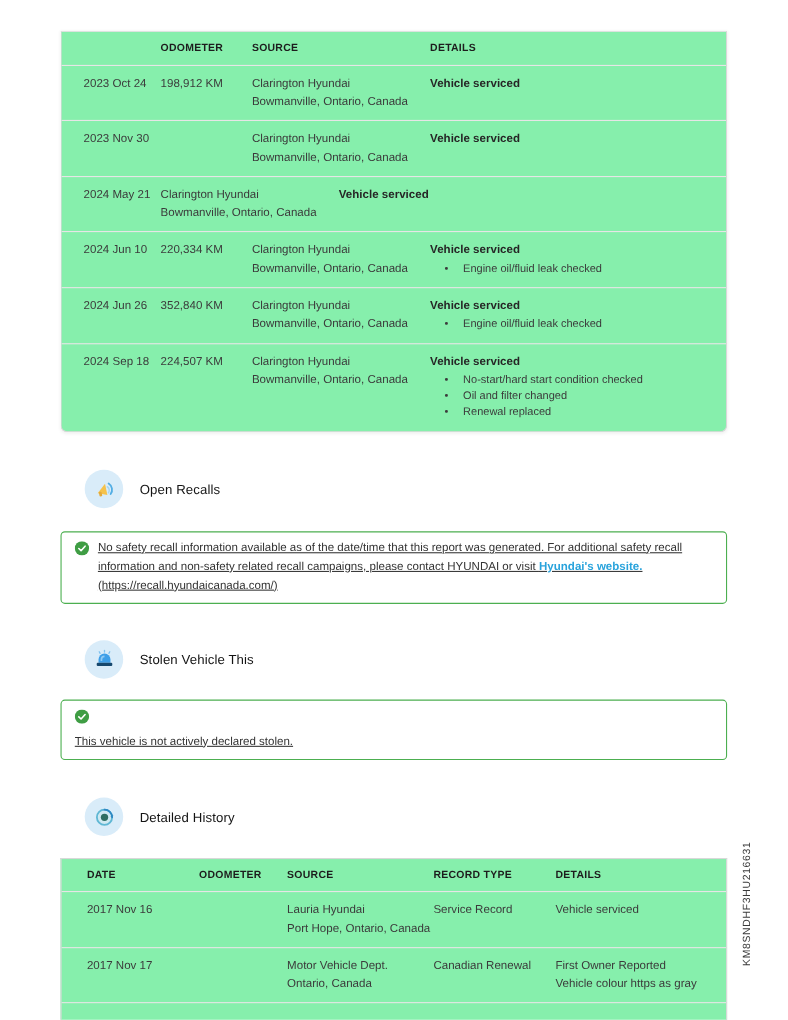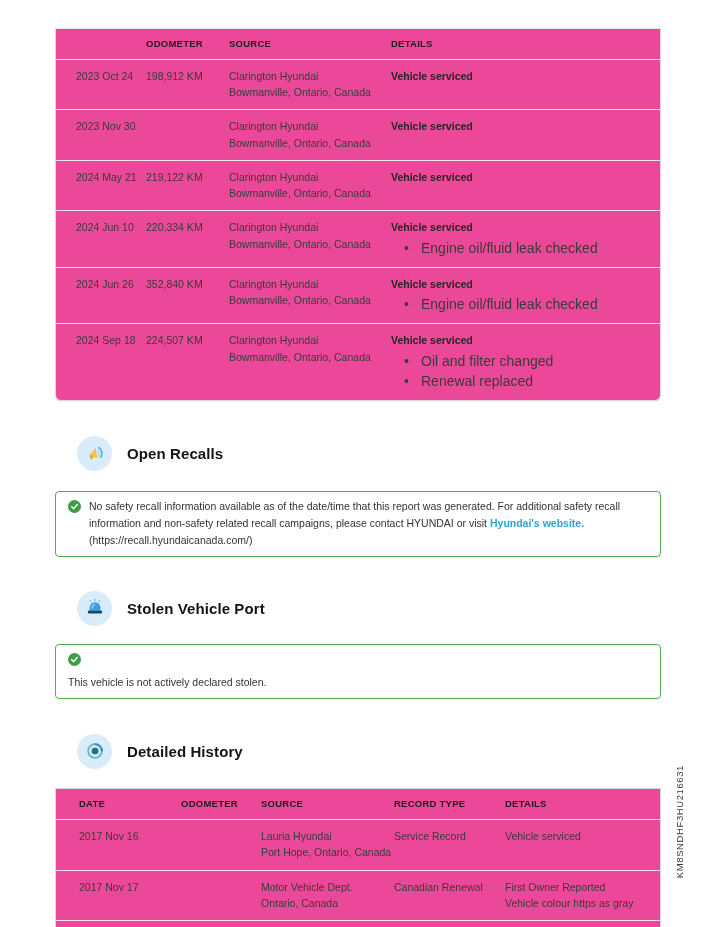--- a/index.html
+++ b/index.html
@@ -2,21 +2,21 @@
 <html><head>
 <meta charset="utf-8">
 <style>
   * { box-sizing: border-box; margin: 0; padding: 0; }
   html,body { width: 716px; height: 927px; background: #ffffff; overflow: hidden;
     font-family: "Liberation Sans", "DejaVu Sans", sans-serif; color: #3b3b3b; position: relative; }
 
   .content { margin-left: 55px; width: 606px; }
 
   
-  .card { background: #ec4899; border: 1px solid #d8d8d8; }
+  .card { background: #86efac; border: 1px solid #d8d8d8; }
   .service-card { margin-top: 28px; border-top: 1px solid #e3e3e3; border-radius: 0 0 6px 6px;
     box-shadow: 0 1px 3px rgba(0,0,0,.06); }
   .history-card { margin-top: 19px; border-bottom: none; border-radius: 0; }
 
   .trow { display: flex; border-top: 1px solid #e6e6e6; padding: 8px 0 9px; }
   .thead { border-top: none; padding: 8px 0 7px; }
   .cell { font-size: 10.5px; line-height: 1.55; color: #3b3b3b; }
   .th { font-size: 9.5px; font-weight: 700; color: #1d1d1d; letter-spacing: .25px; }
 
   
@@ -27,34 +27,34 @@
   .service-card .det-title { font-weight: 700; color: #262626; }
 
   
   .h-c1 { width: 102px; margin-left: 23px; }
   .h-c2 { width: 80px; }
   .h-c3 { width: 133px; }
   .h-c4 { width: 111px; }
   .h-c5 { flex: 1; padding-right: 8px; }
 
   .det-bullets { list-style: none; margin-top: 2px; }
-  .det-bullets li { position: relative; padding-left: 30px; font-size: 14px; line-height: 1.45; color: #3b3b3b; }
+  .det-bullets li { position: relative; padding-left: 30px; font-size: 10px; line-height: 1.45; color: #3b3b3b; }
   .det-bullets li::before { content: "•"; position: absolute; left: 13px; }
   .det-lines div { line-height: 1.55; }
 
   
   .section-head { display: flex; align-items: center; gap: 15px; margin-top: 34px; padding-left: 22px; height: 36px; }
   .section-head.sh1 { margin-top: 34px; } .section-head.sh2 { margin-top: 33px; } .section-head.sh3 { margin-top: 34px; }
   .icon-circle { width: 35px; height: 35px; border-radius: 50%; background: #d9ecf9;
     display: flex; align-items: center; justify-content: center; flex-shrink: 0; }
-  .section-head h2 { font-size: 15px; font-weight: 700; color: #141414; letter-spacing: .1px; }
+  .section-head h2 { font-size: 12px; font-weight: 400; color: #141414; letter-spacing: .1px; }
 
   
   .alert { border: 1px solid #4caf50; border-radius: 4px; background: #fff; margin-top: 20px;
-    padding: 6px 12px 7px; display: flex; gap: 8px; align-items: flex-start; }
+    padding: 6px 12px 7px; display: flex; gap: 8px; align-items: flex-start; text-decoration: underline; }
   .alert.single { margin-top: 18px; flex-direction: column; }
   .alert svg { margin-top: 2px; flex-shrink: 0; }
   .alert-text { font-size: 10.5px; line-height: 1.62; color: #333; }
   .link { color: #29a3dc; font-weight: 700; text-decoration: none; cursor: pointer; }
 
   
   .vin { position: absolute; left: 674px; top: 765px; writing-mode: vertical-rl; transform: rotate(180deg);
     font-size: 9.5px; letter-spacing: .6px; color: #3a3a3a; }
 </style>
 </head>
@@ -91,21 +91,20 @@
       <div class="src2">Bowmanville, Ontario, Canada</div>
     </div>
     <div class="cell s-c4">
       <div class="det-title">Vehicle serviced</div>
 
     </div>
   </div>
 
   <div class="trow">
     <div class="cell s-c1 c-date">2024 May 21</div>
-    <div class="cell s-c2 c-odo">219,122 KM</div>
     <div class="cell s-c3">
       <div class="src1">Clarington Hyundai</div>
       <div class="src2">Bowmanville, Ontario, Canada</div>
     </div>
     <div class="cell s-c4">
       <div class="det-title">Vehicle serviced</div>
 
     </div>
   </div>
 
@@ -142,20 +141,21 @@
   <div class="trow">
     <div class="cell s-c1 c-date">2024 Sep 18</div>
     <div class="cell s-c2 c-odo">224,507 KM</div>
     <div class="cell s-c3">
       <div class="src1">Clarington Hyundai</div>
       <div class="src2">Bowmanville, Ontario, Canada</div>
     </div>
     <div class="cell s-c4">
       <div class="det-title">Vehicle serviced</div>
       <ul class="det-bullets">
+              <li>No-start/hard start condition checked</li>
               <li>Oil and filter changed</li>
               <li>Renewal replaced</li>
             </ul>
     </div>
   </div>
 </div>
   </section>
 
   <div class="section-head sh1">
     <span class="icon-circle">
@@ -181,21 +181,21 @@
     <span class="icon-circle">
       <svg width="20" height="20" viewBox="0 0 24 24" aria-hidden="true">
         <line x1="12" y1="1.5" x2="12" y2="3.4" stroke="#7fc2ef" stroke-width="1.4" stroke-linecap="round"></line>
         <line x1="6.2" y1="3" x2="7.2" y2="4.7" stroke="#7fc2ef" stroke-width="1.4" stroke-linecap="round"></line>
         <line x1="17.8" y1="3" x2="16.8" y2="4.7" stroke="#7fc2ef" stroke-width="1.4" stroke-linecap="round"></line>
         <path d="M12 5 a6.5 6.5 0 0 1 6.5 6.5 V15 h-13 v-3.5 A6.5 6.5 0 0 1 12 5 Z" fill="#3e9fe8"></path>
         <path d="M12 7.2 a4.3 4.3 0 0 0 -4.3 4.3 V13 h1.9 v-1.5 a2.4 2.4 0 0 1 2.4 -2.4 Z" fill="#8fcaf3"></path>
         <rect x="3.5" y="15" width="17" height="3.6" rx="1.2" fill="#16486e"></rect>
       </svg>
     </span>
-    <h2>Stolen Vehicle Port</h2>
+    <h2>Stolen Vehicle This</h2>
   </div>
 
   <div class="alert single">
     <svg width="13" height="13" viewBox="0 0 16 16" aria-hidden="true">
       <circle cx="8" cy="8" r="8" fill="#3f9d44"></circle>
       <path d="M4.5 8.2 L7 10.6 L11.5 5.6" stroke="#fff" stroke-width="1.8" fill="none" stroke-linecap="round" stroke-linejoin="round"></path>
     </svg>
     <p class="alert-text">This vehicle is not actively declared stolen.</p>
   </div>
 

